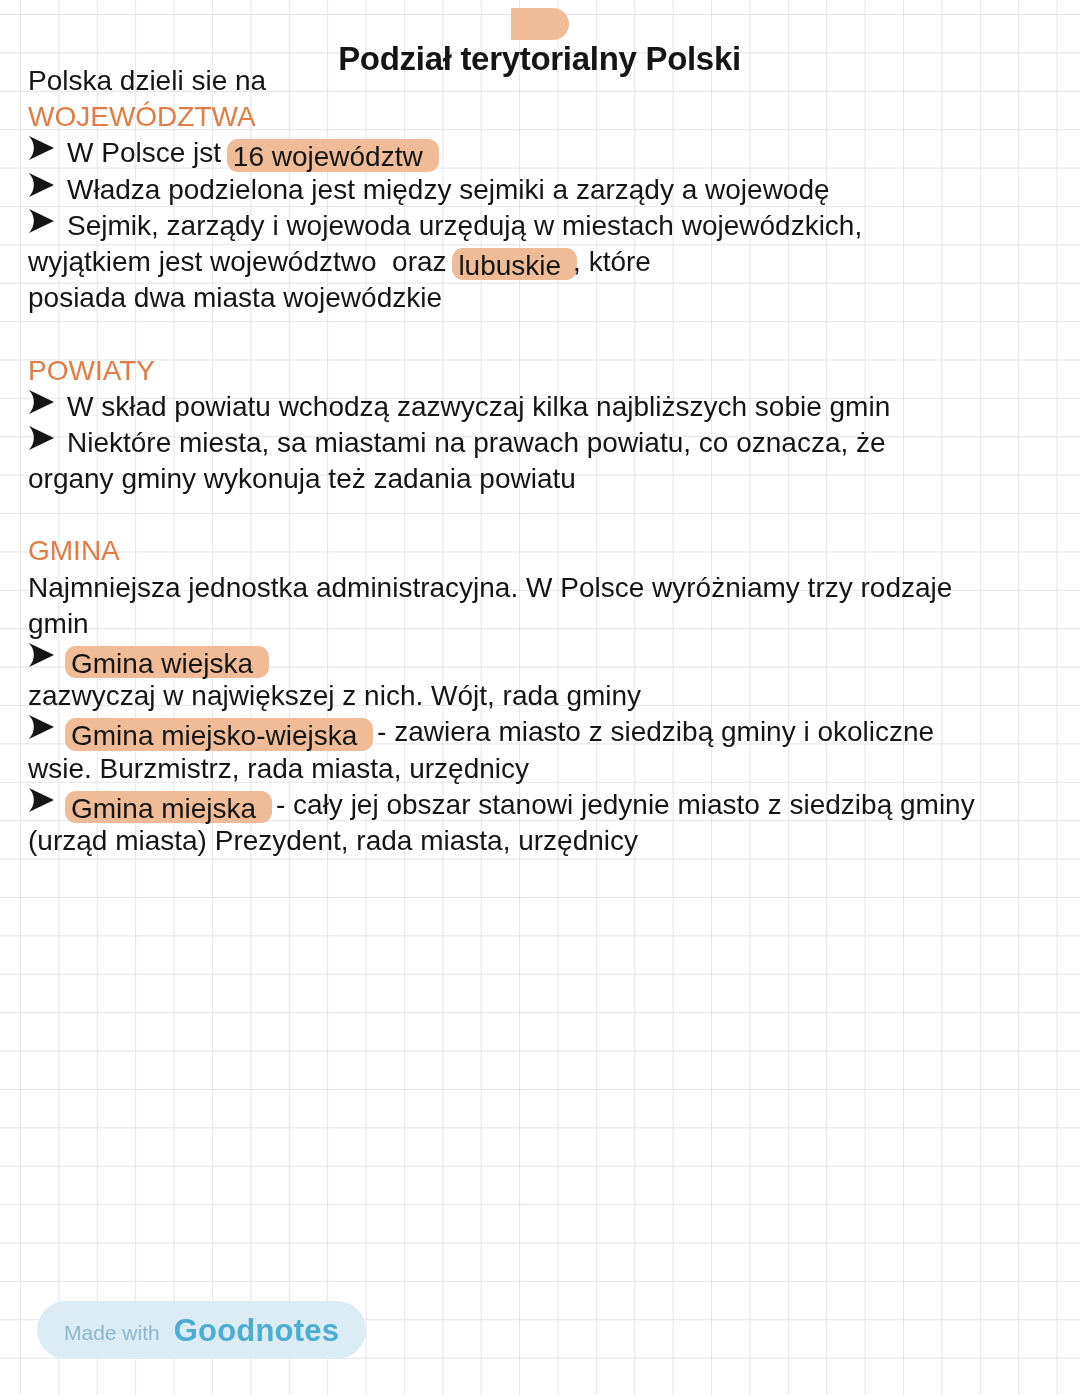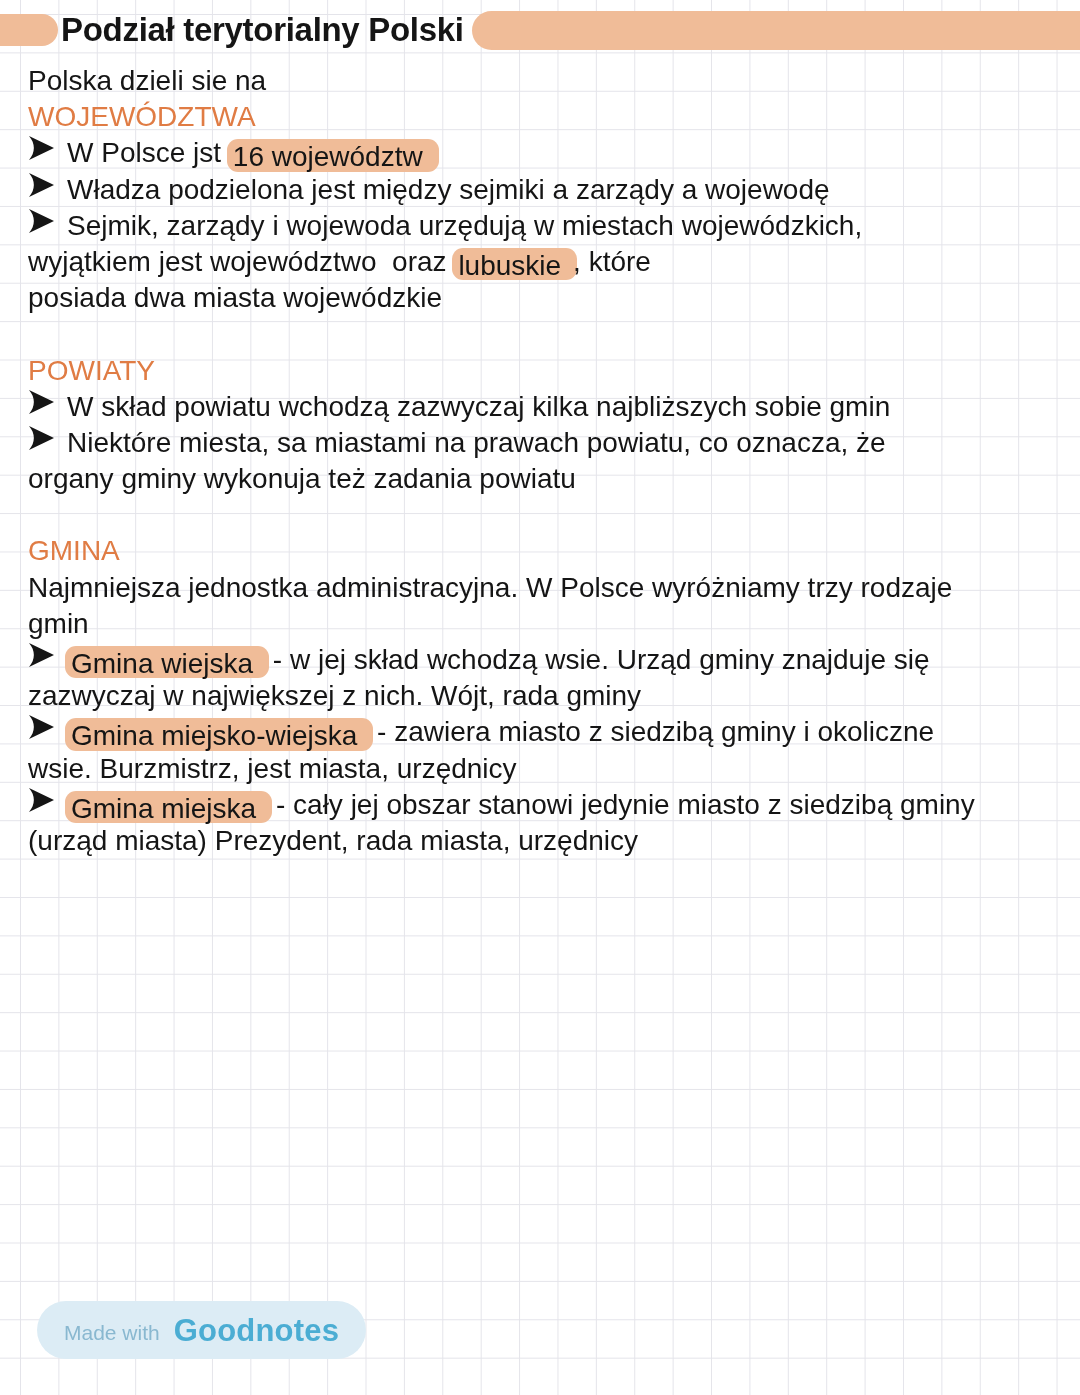--- a/index.html
+++ b/index.html
@@ -19,20 +19,21 @@
     color: var(--ink);
   }
 
   
   .title-row {
     position: absolute;
     top: 8px; left: 0; right: 0;
     height: 44px;
     display: flex;
     align-items: center;
+    flex-direction: column;
   }
   .hl-blob-left {
     width: 58px; height: 32px;
     background: var(--hl);
     border-radius: 0 16px 16px 0;
     flex: 0 0 auto;
   }
   .title {
     margin: 0;
     padding: 0 4px 0 3px;
@@ -139,26 +140,26 @@
       <div class="line"><span class="arrow-wrap"><svg width="26" height="26" viewBox="0 0 26 26">
             <path d="M1 1 L26 13 L1 25 C7.5 17.5 7.5 8.5 1 1 Z" fill="#151515"></path>
           </svg></span><span class="plain">Niektóre miesta, sa miastami na prawach powiatu, co oznacza, że</span></div>
       <div class="line"><span class="plain">organy gminy wykonuja też zadania powiatu</span></div>
       <div class="line">&nbsp;</div>
       <div class="line"><span class="heading">GMINA</span></div>
       <div class="line"><span class="plain">Najmniejsza jednostka administracyjna. W Polsce wyróżniamy trzy rodzaje</span></div>
       <div class="line"><span class="plain">gmin</span></div>
       <div class="line"><span class="arrow-wrap"><svg width="26" height="26" viewBox="0 0 26 26">
             <path d="M1 1 L26 13 L1 25 C7.5 17.5 7.5 8.5 1 1 Z" fill="#151515"></path>
-          </svg></span><span class="highlight">Gmina wiejska</span><span class="plain"> - w jej skład wchodzą wsie. Urząd gminy znajduje się</span></div>
+          </svg></span><span class="highlight">Gmina wiejska</span></div>
       <div class="line"><span class="plain">zazwyczaj w największej z nich. Wójt, rada gminy</span></div>
       <div class="line"><span class="arrow-wrap"><svg width="26" height="26" viewBox="0 0 26 26">
             <path d="M1 1 L26 13 L1 25 C7.5 17.5 7.5 8.5 1 1 Z" fill="#151515"></path>
           </svg></span><span class="highlight">Gmina miejsko-wiejska</span><span class="plain"> - zawiera miasto z siedzibą gminy i okoliczne</span></div>
-      <div class="line"><span class="plain">wsie. Burzmistrz, jest miasta, urzędnicy</span></div>
+      <div class="line"><span class="plain">wsie. Burzmistrz, rada miasta, urzędnicy</span></div>
       <div class="line"><span class="arrow-wrap"><svg width="26" height="26" viewBox="0 0 26 26">
             <path d="M1 1 L26 13 L1 25 C7.5 17.5 7.5 8.5 1 1 Z" fill="#151515"></path>
           </svg></span><span class="highlight">Gmina miejska</span><span class="plain"> - cały jej obszar stanowi jedynie miasto z siedzibą gminy</span></div>
       <div class="line"><span class="plain">(urząd miasta) Prezydent, rada miasta, urzędnicy</span></div>
     </div>
 
   <div class="badge">
     <span class="made-with">Made with</span>
     <span class="brand">Goodnotes</span>
   </div>

